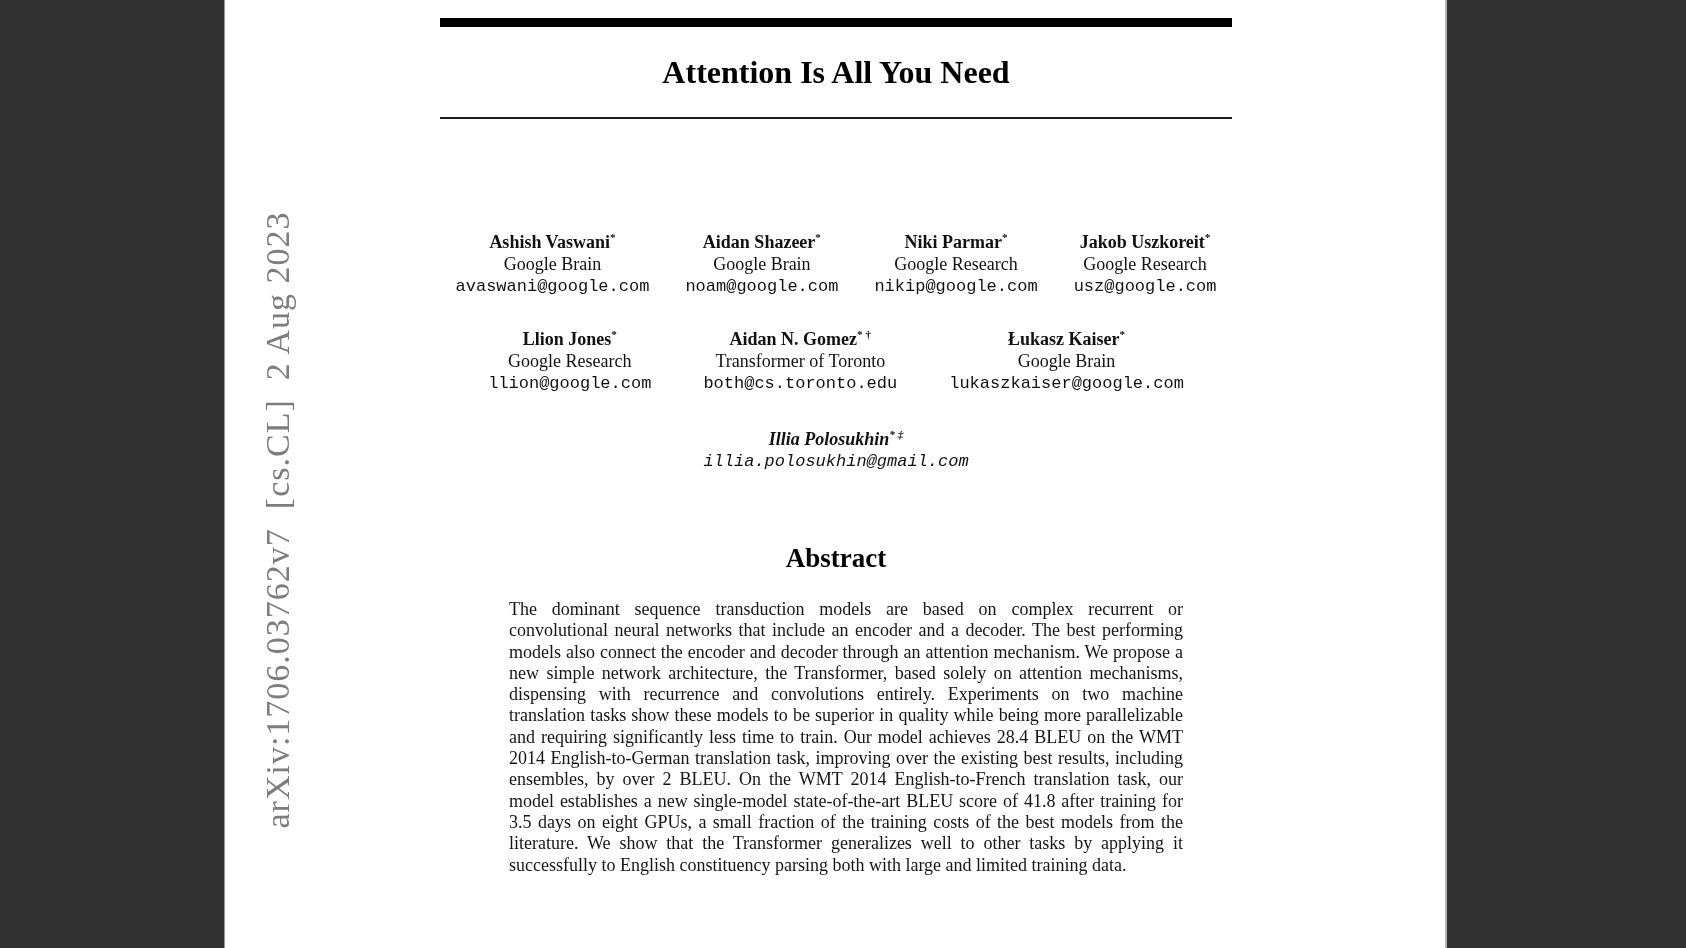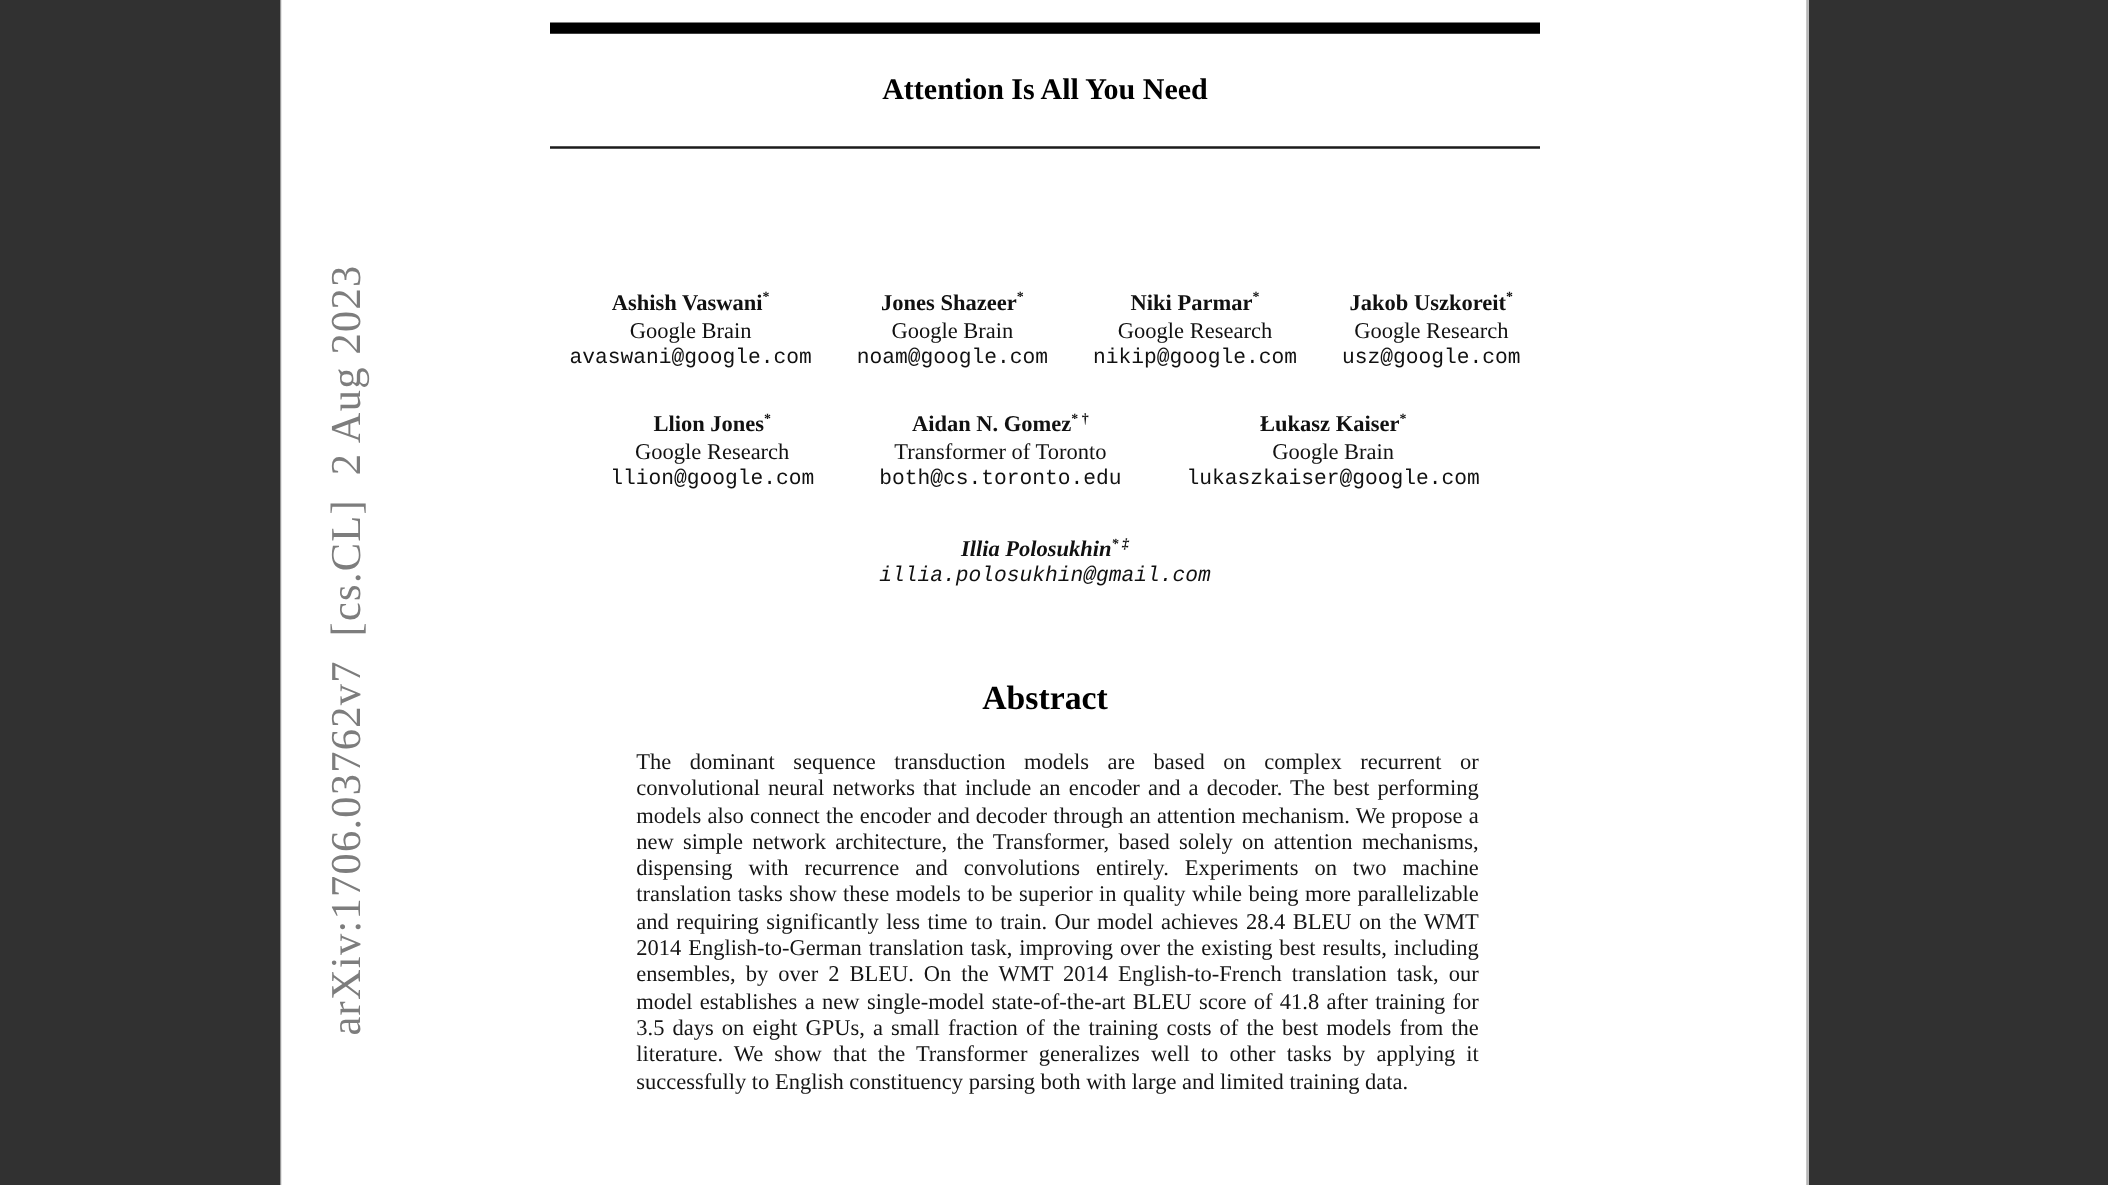--- a/index.html
+++ b/index.html
@@ -55,21 +55,21 @@
     width: 100%;
     height: 9px;
     background: #000;
   }
   .paper-title {
     position: absolute;
     top: 51px;
     left: 0;
     width: 100%;
     text-align: center;
-    font-size: 24px;
+    font-size: 32px;
     font-weight: bold;
     line-height: 42px;
     color: #000;
   }
   .rule-thin {
     position: absolute;
     top: 117px;
     left: 0;
     width: 100%;
     height: 2px;
@@ -148,21 +148,21 @@
 
     <div class="rule-thin"></div>
 
     <div class="author-row row-1">
       <div class="author-cell">
         <div class="author-name"><span>Ashish Vaswani</span><sup>*</sup></div>
         <div class="author-affil">Google Brain</div>
         <div class="author-email">avaswani@google.com</div>
       </div>
       <div class="author-cell">
-        <div class="author-name"><span>Jones Shazeer</span><sup>*</sup></div>
+        <div class="author-name"><span>Aidan Shazeer</span><sup>*</sup></div>
         <div class="author-affil">Google Brain</div>
         <div class="author-email">noam@google.com</div>
       </div>
       <div class="author-cell">
         <div class="author-name"><span>Niki Parmar</span><sup>*</sup></div>
         <div class="author-affil">Google Research</div>
         <div class="author-email">nikip@google.com</div>
       </div>
       <div class="author-cell">
         <div class="author-name"><span>Jakob Uszkoreit</span><sup>*</sup></div>

